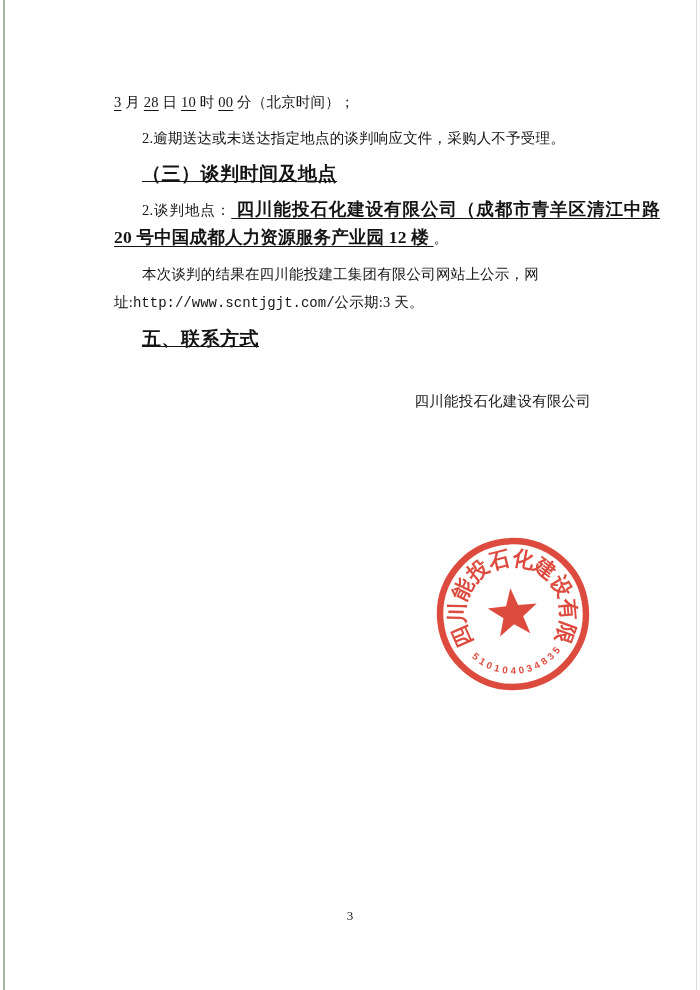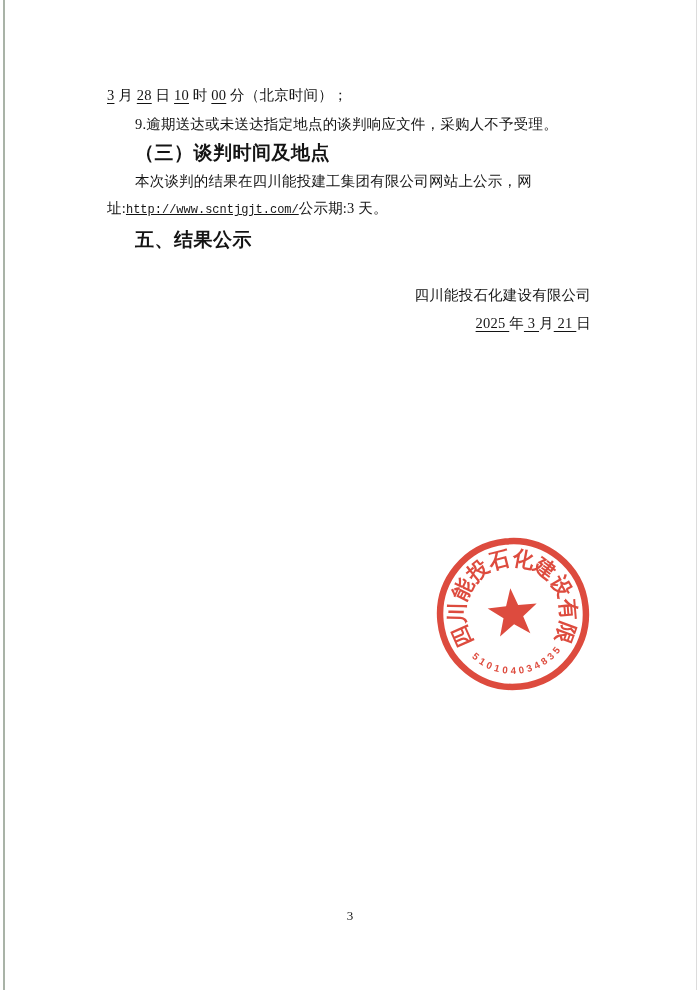--- a/index.html
+++ b/index.html
@@ -11,26 +11,26 @@
   .edge-left{position:absolute;left:3px;top:0;height:990px;width:0;
     border-left:2px solid #a9b3a7;}
   .edge-right{position:absolute;left:696px;top:0;height:990px;width:0;
     border-left:1px solid #dcdcdc;}
 
   .doc-body{
     position:absolute;left:106px;top:81px;width:562px;
     font-size:14.5px;line-height:27.6px;letter-spacing:0.2px;
     text-align:justify;
   }
-  .para{margin:1px;}
+  .para{margin:8px;}
   .ind{text-indent:28px;}
-  .heading{font-weight:700;font-size:19px;letter-spacing:0.5px;}
+  .heading{font-weight:700;font-size:19px;letter-spacing:0.5px;text-decoration:underline;}
   .u{text-decoration:underline;text-underline-offset:3px;text-decoration-thickness:1px;}
   .big{font-size:17.5px;font-weight:700;}
-  .url{font-family:"Liberation Mono","DejaVu Sans Mono",monospace;font-size:12px;letter-spacing:0;text-decoration:underline;}
+  .url{font-family:"Liberation Mono","DejaVu Sans Mono",monospace;font-size:14px;letter-spacing:0;}
   .spacer-line{height:27.6px;}
   .sig-line{margin:0;text-align:right;padding-right:77px;text-indent:0;}
 
   .seal{
     position:absolute;left:432px;top:533px;width:162px;height:162px;
     transform:rotate(-6deg);
     mix-blend-mode:multiply;opacity:0.88;
     pointer-events:none;
   }
   .page-number{
@@ -42,40 +42,40 @@
 <body>
 
 <div class="edge-left"></div>
 <div class="edge-right"></div>
 
 <div class="doc-body">
 
   <p class="para"><span class="u">3</span><span> 月 </span><span class="u">28</span><span> 日 </span><span class="u">10</span><span> 时 </span><span class="u">00</span><span> 分（北京时间）；</span></p>
 
 
-  <p class="para ind"><span>9.逾期送达或未送达指定地点的谈判响应文件，采购人不予受理。</span></p>
+  <p class="para ind"><span>2.逾期送达或未送达指定地点的谈判响应文件，采购人不予受理。</span></p>
 
   <p class="para ind heading"><span>（三）谈判时间及地点</span></p>
 
 
+  <p class="para ind"><span>2.谈判地点：</span><span class="u big"> 四川能投石化建设有限公司（成都市青羊区清江中路 20 号中国成都人力资源服务产业园 12 楼 </span><span>。</span></p>
 
 
   <p class="para ind"><span>本次谈判的结果在四川能投建工集团有限公司网站上公示，网</span><br><span>址:</span><span class="url">http://www.scntjgjt.com/</span><span>公示期:3 天。</span></p>
 
-  <p class="para ind heading"><span>五、结果公示</span></p>
+  <p class="para ind heading"><span>五、联系方式</span></p>
 
 
 
 
 
   <div class="spacer-line"></div>
 
   <p class="para sig-line"><span>四川能投石化建设有限公司</span></p>
 
-  <p class="para sig-line"><span class="u"> 2025 </span><span>年</span><span class="u"> 3 </span><span>月</span><span class="u"> 21 </span><span>日</span></p>
 
 </div>
 
 <div class="seal">
   <svg width="162" height="162" viewBox="0 0 200 200">
     <defs>
       <path id="arcTop" d="M 48.04 130 A 60 60 0 1 1 151.96 130" fill="none"></path>
       <path id="arcBottom" d="M 30.5 125.3 A 74 74 0 0 0 169.5 125.3" fill="none"></path>
     </defs>
     <circle cx="100" cy="100" r="90" fill="none" stroke="#d93223" stroke-width="8"></circle>

